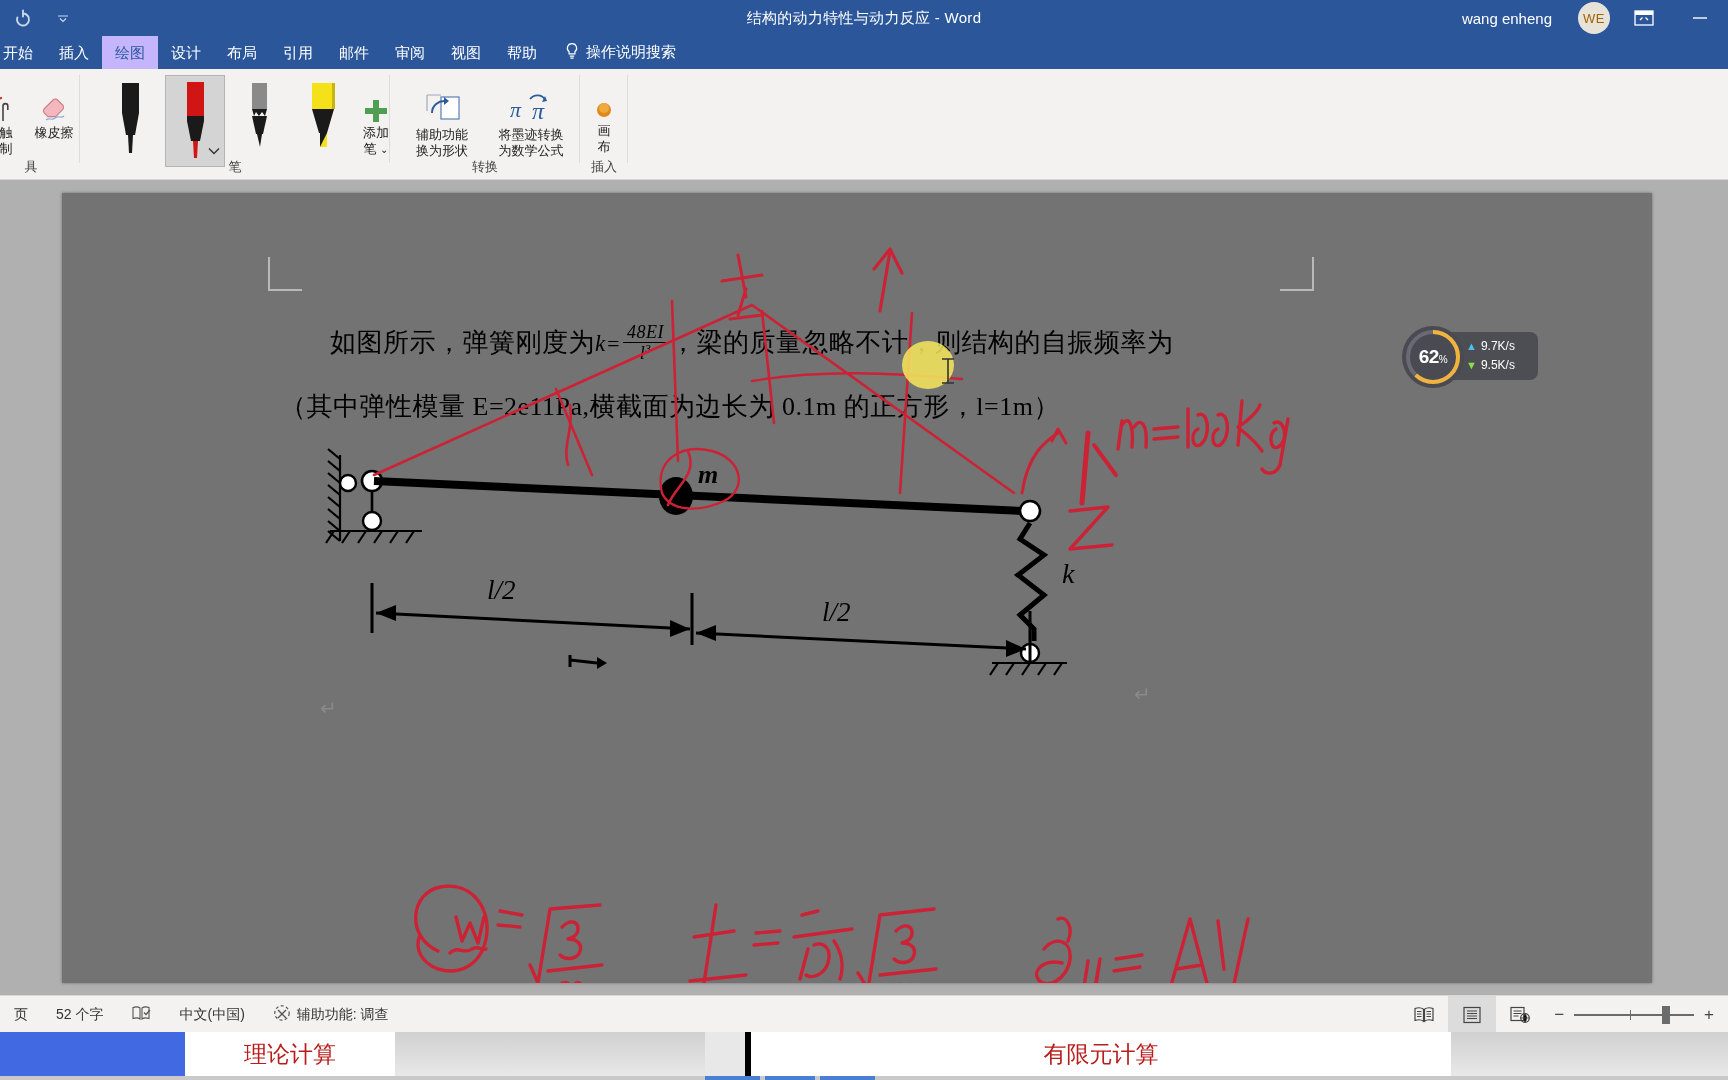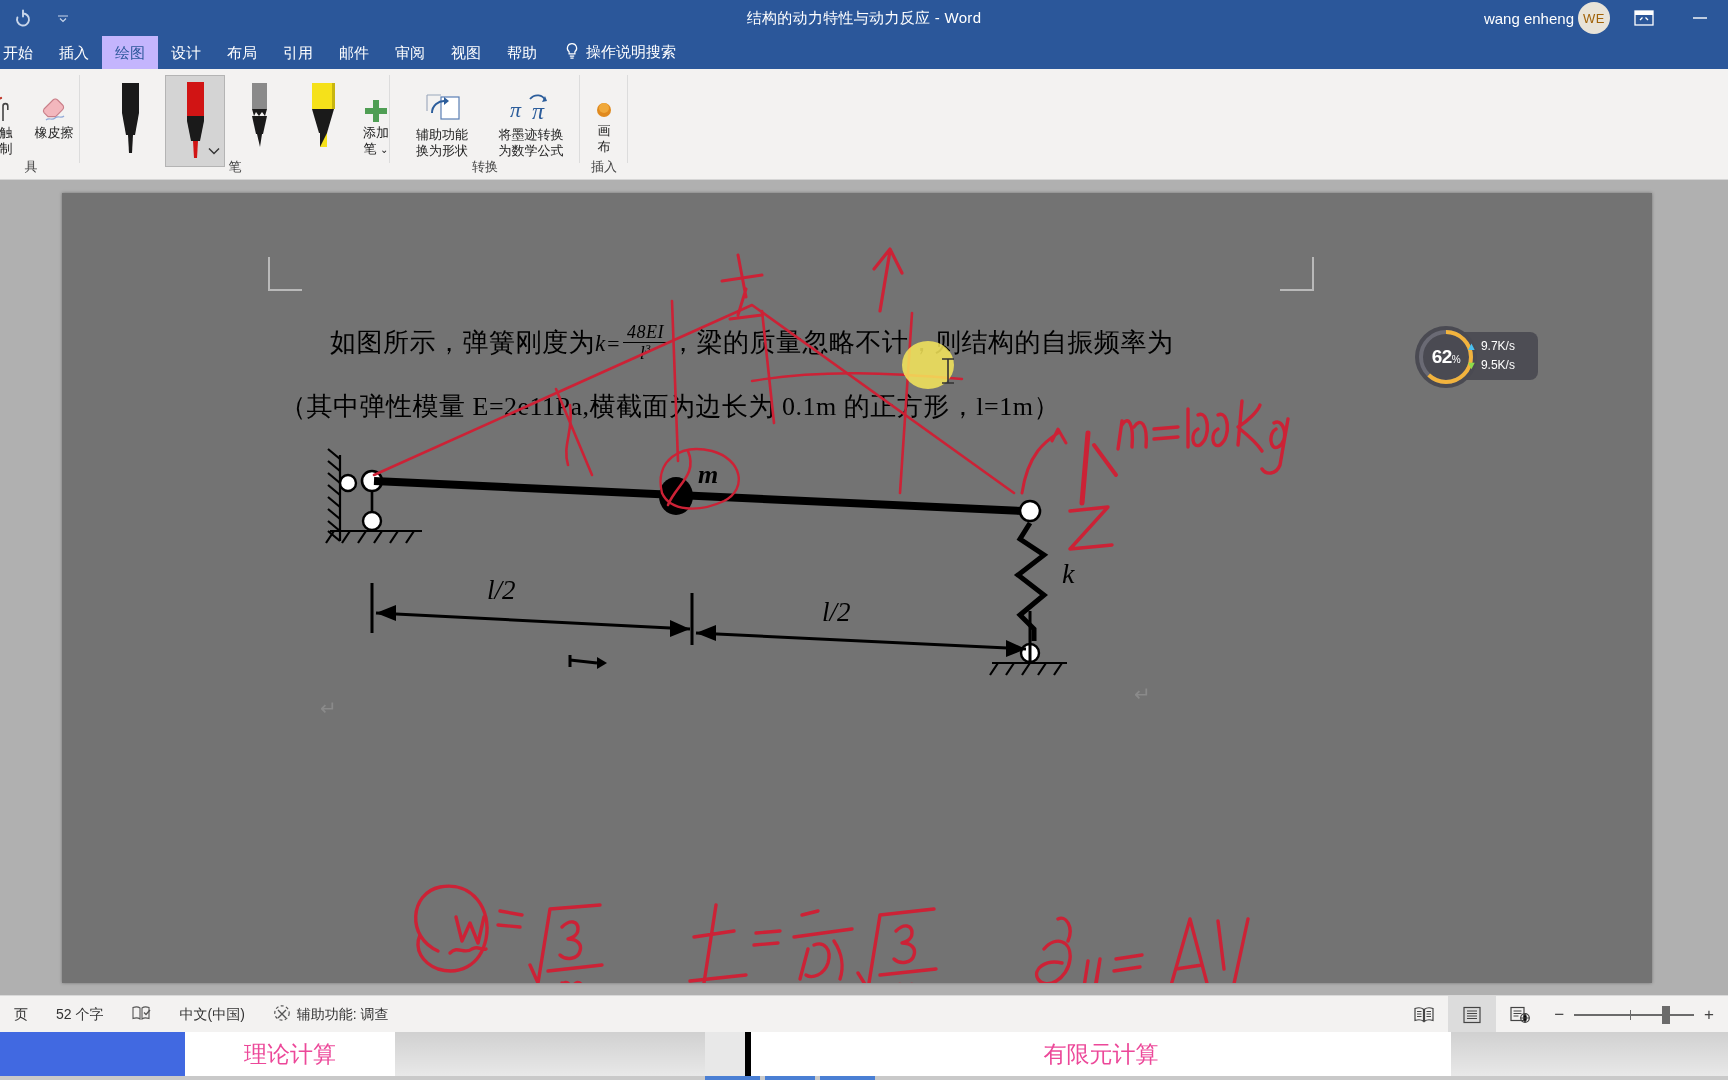--- a/index.html
+++ b/index.html
@@ -8,21 +8,21 @@
        -webkit-font-smoothing:antialiased;}
   #app{position:relative;width:1728px;height:1080px;}
 
   
   .titlebar{position:absolute;left:0;top:0;width:1728px;height:36px;background:#2b579a;}
   .qat{position:absolute;left:0;top:0;height:36px;display:flex;align-items:center;gap:14px;padding-left:10px;}
   .qat-btn{width:26px;height:26px;display:flex;align-items:center;justify-content:center;color:#c9d6ea;}
   .qat-btn svg{display:block;}
   .title-text{position:absolute;left:0;top:0;width:1728px;height:36px;line-height:36px;
       text-align:center;color:#fff;font-size:15px;letter-spacing:.3px;}
-  .acct{position:absolute;right:118px;top:0;height:36px;display:flex;align-items:center;gap:4px;}
+  .acct{position:absolute;right:118px;top:0;height:36px;display:flex;align-items:center;gap:26px;}
   .acct-name{color:#fff;font-size:15px;}
   .avatar{width:32px;height:32px;border-radius:50%;background:#e8e3d8;color:#a16207;
       font-size:13px;display:flex;align-items:center;justify-content:center;letter-spacing:.5px;}
   .winbtns{position:absolute;right:0;top:0;height:36px;display:flex;align-items:center;}
   .winbtn{width:56px;height:36px;display:flex;align-items:center;justify-content:center;color:#fff;}
 
   
   .tabstrip{position:absolute;left:0;top:36px;width:1728px;height:33px;background:#2b579a;
       display:flex;align-items:flex-end;}
   .tab{height:33px;line-height:33px;padding:0 13px;color:#fff;font-size:15px;white-space:nowrap;}
@@ -54,21 +54,21 @@
       font-size:18px;line-height:1.05;position:relative;top:-2px;margin:0 2px;}
   .frac .num{display:block;padding:0 4px;}
   .frac .den{display:block;border-top:1.4px solid #000;padding:0 4px;}
   .sup{font-size:11px;vertical-align:super;}
   .ital{font-style:italic;}
 
   
   .netwidget{position:absolute;left:1398px;top:326px;width:140px;height:60px;}
   .netpill{position:absolute;left:40px;top:6px;width:100px;height:48px;border-radius:8px;
       background:#4a4a52;opacity:.93;}
-  .netring{position:absolute;left:17px;top:0;width:62px;height:62px;border-radius:50%;background:#4a4a52;
+  .netring{position:absolute;left:4px;top:0;width:62px;height:62px;border-radius:50%;background:#4a4a52;
       display:flex;align-items:center;justify-content:center;}
   .netpct{color:#fff;font-size:19px;font-weight:bold;letter-spacing:-.5px;}
   .netpct small{font-size:10px;font-weight:normal;}
   .netrow{position:absolute;left:68px;color:#fff;font-size:12px;display:flex;align-items:center;gap:4px;}
   .netrow.up{top:13px;} .netrow.dn{top:32px;}
   .arrow-up{color:#49c0f0;font-size:11px;}
   .arrow-dn{color:#8ddc4a;font-size:11px;}
 
   
   .statusbar{position:absolute;left:0;top:995px;width:1728px;height:37px;background:#f3f2f1;
@@ -79,21 +79,21 @@
   .viewbtn.active{background:#dcdcdc;}
   .zoomwrap{display:flex;align-items:center;gap:10px;padding:0 14px 0 10px;}
   .zline{position:relative;width:120px;height:2px;background:#6b6b6b;}
   .ztick{position:absolute;left:56px;top:-4px;width:1px;height:10px;background:#6b6b6b;}
   .zhandle{position:absolute;left:88px;top:-8px;width:8px;height:18px;background:#6b6b6b;}
 
   
   .bottombar{position:absolute;left:0;top:1032px;width:1728px;height:48px;background:#e8e8e8;}
   .bb-accent{position:absolute;left:0;top:0;width:185px;height:44px;background:#4169e1;}
   .bb-card{position:absolute;top:0;height:44px;background:#fff;display:flex;align-items:center;
-      justify-content:center;font-size:23px;color:#ec4899;}
+      justify-content:center;font-size:23px;color:#b91c1c;}
   .bb-div{position:absolute;left:745px;top:0;width:6px;height:48px;background:#000;}
   .bb-strip{position:absolute;left:0;top:44px;width:1728px;height:4px;background:#c9c9c9;}
   .bb-strip-blue{position:absolute;top:44px;height:4px;background:#4a7fd4;}
   .bb-shadow{position:absolute;top:0;height:44px;background:linear-gradient(to bottom,rgba(0,0,0,.10),rgba(0,0,0,0));}
 </style>
 </head>
 <body>
 
 <div id="app">
 

